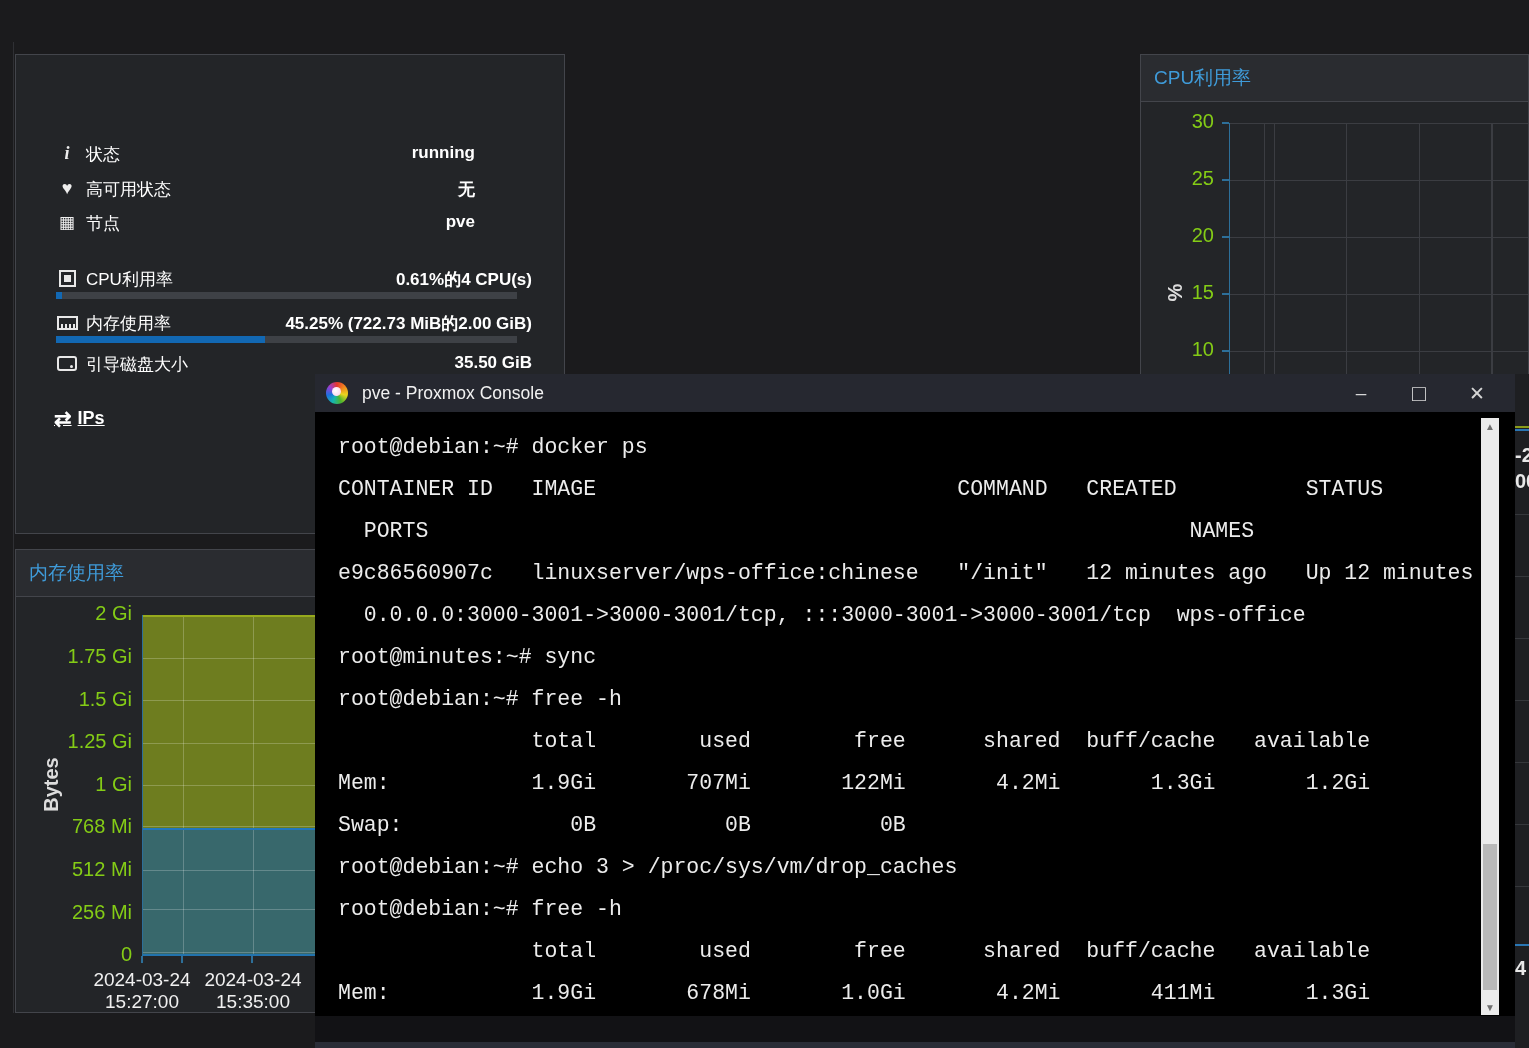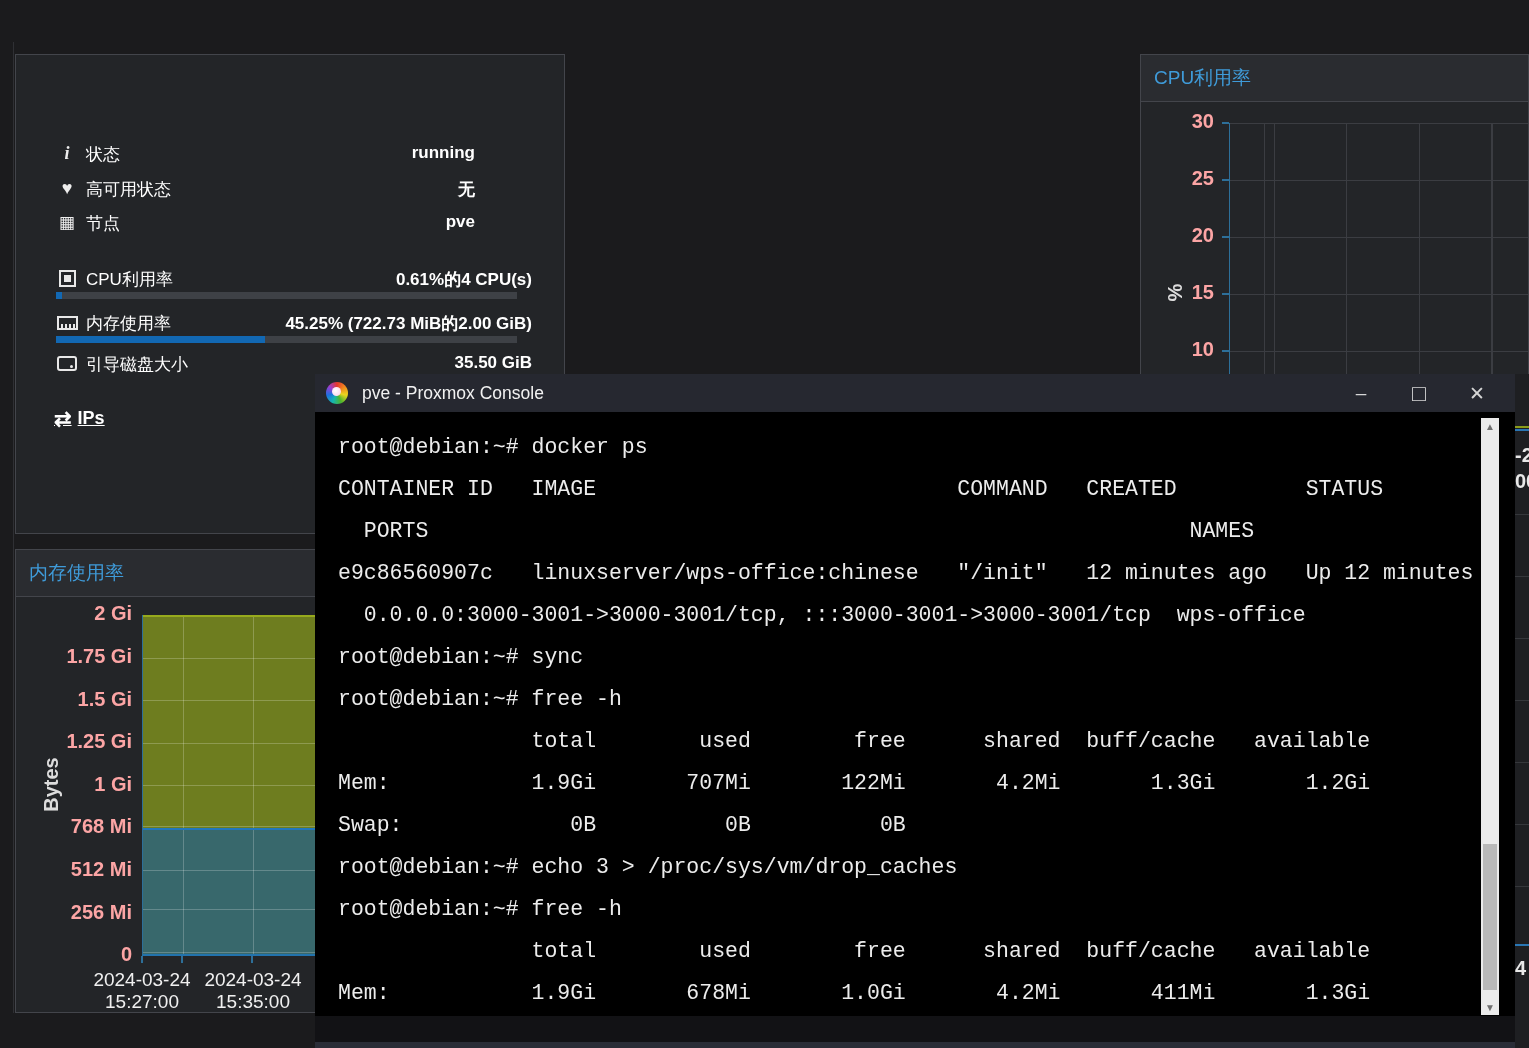--- a/index.html
+++ b/index.html
@@ -30,21 +30,21 @@
   .ips-row{position:absolute;font-weight:bold;font-size:18px;text-decoration:underline;}
   .ips-row .swap-g{font-size:21px;margin-right:6px;vertical-align:-2px;}
 
   
   .hdr-icons{margin-left:auto;display:flex;align-items:center;gap:12px;}
   .circle-btn{width:22px;height:22px;border:2px solid #2d6f99;border-radius:50%;color:#3c87b8;
               display:flex;align-items:center;justify-content:center;font-size:15px;font-weight:bold;box-sizing:border-box;}
   .gear-btn{color:#2d7096;font-size:23px;line-height:22px;}
 
   
-  .ytick{position:absolute;text-align:left;font-size:20px;font-weight:bold;color:#fca5a5;white-space:nowrap;}
+  .ytick{position:absolute;text-align:left;font-size:20px;font-weight:normal;color:#84cc16;white-space:nowrap;}
   .axis-unit{position:absolute;font-size:20px;font-weight:bold;color:#dcdcdc;transform:rotate(-90deg);transform-origin:center;}
   .plot{position:absolute;box-sizing:border-box;}
   .grid-dark{background-image:
       repeating-linear-gradient(to bottom,#3b3d42 0,#3b3d42 1px,transparent 1px,transparent var(--gy)),
       repeating-linear-gradient(to right,#3b3d42 0,#3b3d42 1px,transparent 1px,transparent var(--gx));}
   .tickmark{position:absolute;background:#2d6f99;}
   .area{position:absolute;left:0;width:100%;box-sizing:border-box;}
   .area .inner-grid{position:absolute;inset:0;background-image:
       repeating-linear-gradient(to bottom,rgba(255,255,255,.22) 0,rgba(255,255,255,.22) 1px,transparent 1px,transparent var(--gy)),
       repeating-linear-gradient(to right,rgba(255,255,255,.22) 0,rgba(255,255,255,.22) 1px,transparent 1px,transparent var(--gx));}
@@ -211,21 +211,21 @@
       <span class="win-btn" style="left:1084px;font-size:23px;">□</span>
       <span class="win-btn" style="left:1142px;">✕</span>
     </div>
     <div class="term-body">
       <div class="term-text">
         <pre>root@debian:~# docker ps</pre>
         <pre>CONTAINER ID   IMAGE                            COMMAND   CREATED          STATUS</pre>
         <pre>  PORTS                                                           NAMES</pre>
         <pre>e9c86560907c   linuxserver/wps-office:chinese   "/init"   12 minutes ago   Up 12 minutes</pre>
         <pre>  0.0.0.0:3000-3001-&gt;3000-3001/tcp, :::3000-3001-&gt;3000-3001/tcp  wps-office</pre>
-        <pre>root@debian:~# sync</pre>
+        <pre>root@minutes:~# sync</pre>
         <pre>root@debian:~# free -h</pre>
         <pre>               total        used        free      shared  buff/cache   available</pre>
         <pre>Mem:           1.9Gi       707Mi       122Mi       4.2Mi       1.3Gi       1.2Gi</pre>
         <pre>Swap:             0B          0B          0B</pre>
         <pre>root@debian:~# echo 3 &gt; /proc/sys/vm/drop_caches</pre>
         <pre>root@debian:~# free -h</pre>
         <pre>               total        used        free      shared  buff/cache   available</pre>
         <pre>Mem:           1.9Gi       678Mi       1.0Gi       4.2Mi       411Mi       1.3Gi</pre>
         <pre>Swap:             0B          0B          0B</pre>
         <pre><span>root@debian:~# </span><span class="cursor"></span></pre>

